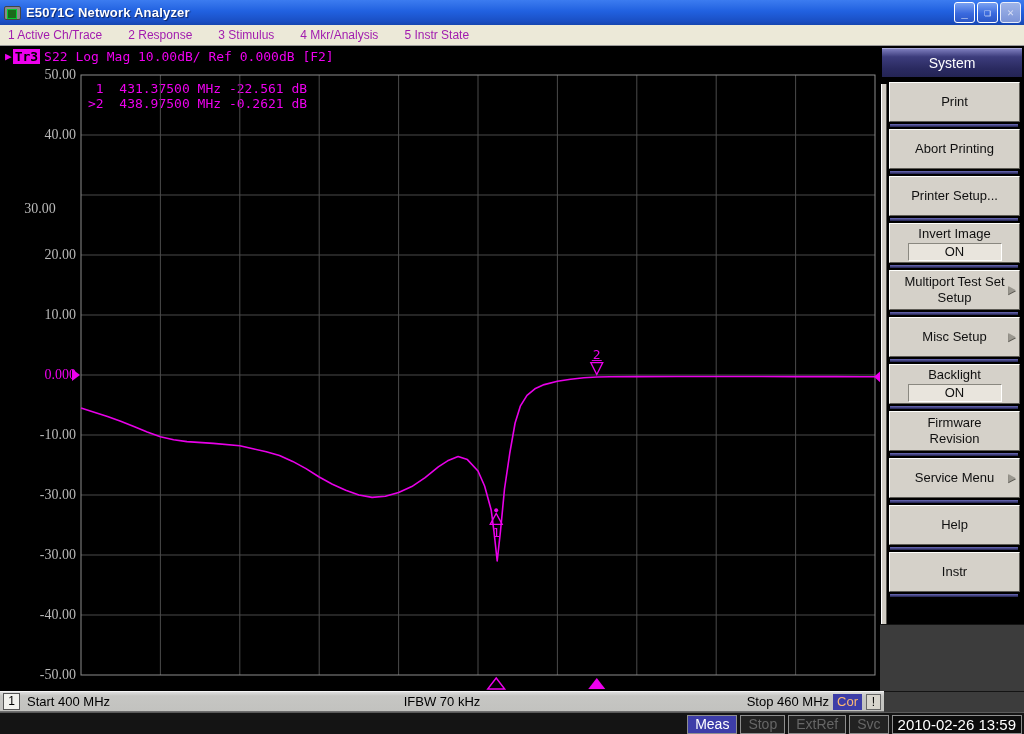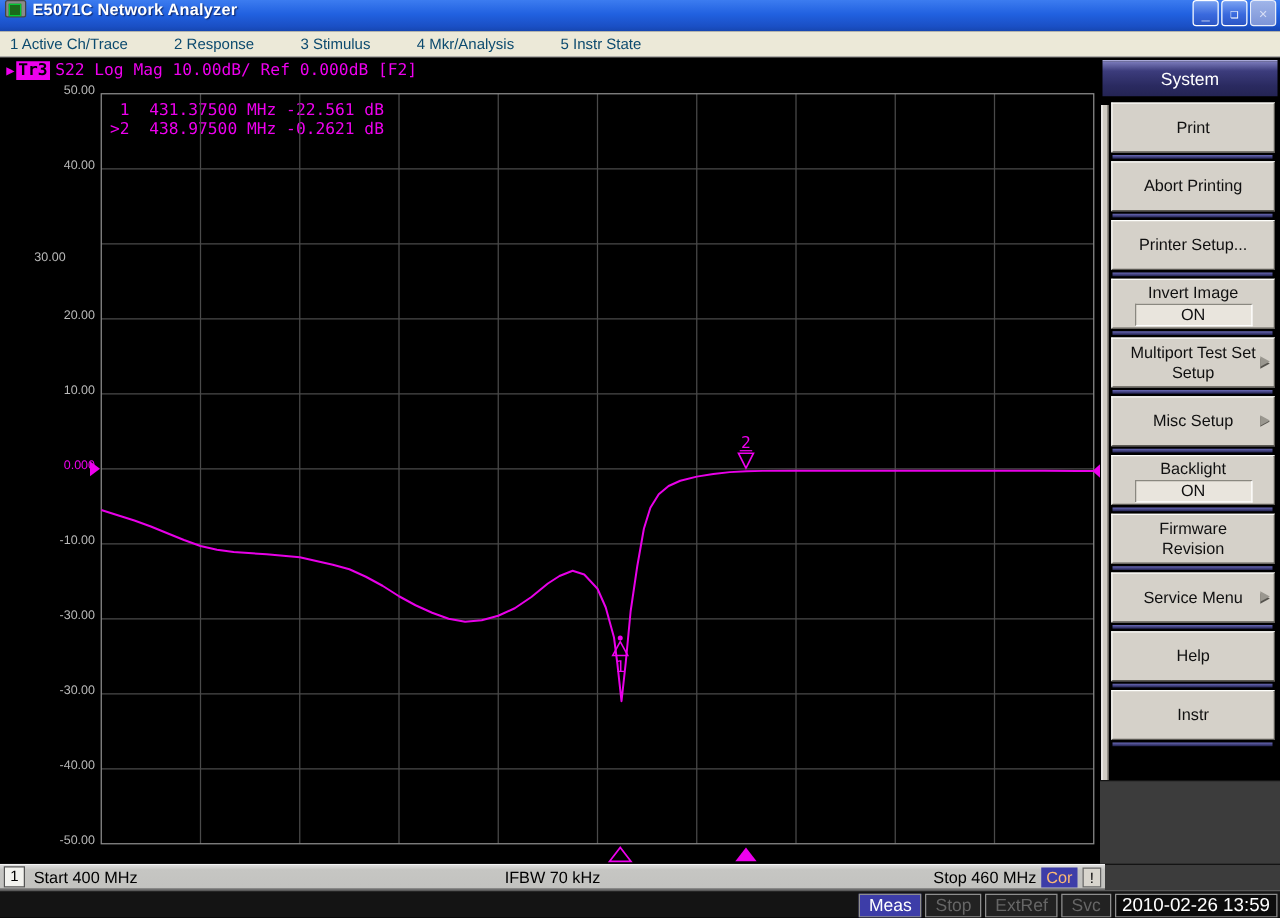--- a/index.html
+++ b/index.html
@@ -4,21 +4,21 @@
 <style>
   * { box-sizing: border-box; }
   html,body { margin:0; padding:0; }
   body {
     width:1024px; height:734px; background:#000; overflow:hidden;
     font-family:"Liberation Sans", sans-serif;
     -webkit-font-smoothing:antialiased;
   }
   
   .titlebar {
-    height:25px; display:flex; align-items:flex-start; padding:0 3px 0 4px;
+    height:25px; display:flex; align-items:center; padding:0 3px 0 4px;
     background:linear-gradient(180deg,#3c7cf0 0%,#2161e0 45%,#1a4fc4 85%,#1646b0 100%);
   }
   .title-icon {
     width:17px; height:14px; margin-right:5px; background:#8a8a8a;
     border:1px solid #444; border-radius:2px; position:relative; flex:0 0 auto;
   }
   .title-icon::before {
     content:""; position:absolute; left:2px; top:2px; width:8px; height:8px;
     background:#1a6a1a; border:1px solid #0c3; 
   }
@@ -33,42 +33,42 @@
     color:#fff; font-size:11px; line-height:19px; text-align:center;
     font-family:"DejaVu Sans Mono",monospace;
   }
   .win-btn.disabled {
     background:linear-gradient(180deg,#9fb4e8 0%,#7d95d8 100%); color:#d7def5;
     border-color:#e8edfa;
   }
   
   .menubar {
     height:21px; background:#ece9d8; border-bottom:1px solid #9a9a9a;
-    display:flex; align-items:center; gap:33px; padding-left:6px;
-    font-size:12px; color:#0c4a6e;
+    display:flex; align-items:center; gap:22px; padding-left:6px;
+    font-size:12px; color:#a21caf;
   }
   .menu-item { padding:1px 2px; }
   
   .main { display:flex; height:645px; }
   .screen { width:880px; position:relative; background:#000; flex:0 0 auto; }
   .trace-header {
     position:absolute; left:5px; top:3px; display:flex; align-items:center;
     font-family:"DejaVu Sans Mono",monospace; font-size:13px; color:var(--mag);
     white-space:pre;
   }
   .trace-pointer { font-size:11px; margin-right:1px; color:var(--mag); }
   .trace-id { background:var(--mag); color:#000; padding:0 2px; margin-right:4px; font-weight:bold; }
   .marker-readout {
     position:absolute; left:88px; top:35px; margin:0;
     font-family:"DejaVu Sans Mono",monospace; font-size:13px; line-height:15px;
     color:var(--mag); white-space:pre;
   }
   .ylabel {
     position:absolute; left:4px; width:72px; text-align:right;
-    font-family:Liberation Sans, sans-serif; font-size:10px; color:#b9b9b9;
+    font-family:Liberation Serif, serif; font-size:14px; color:#b9b9b9;
   }
   .ylabel.ref { color:var(--mag); }
   svg.plot-overlay { position:absolute; left:0; top:0; }
   
   .sidebar { width:144px; background:#000; position:relative; flex:0 0 auto; }
   .sys-header {
     margin:2px 2px 5px 2px; height:29px; color:#fff; font-size:14px;
     display:flex; align-items:center; justify-content:center;
     background:linear-gradient(180deg,#7d7dbd 0%,#3c3c7c 28%,#2a2a60 70%,#242454 100%);
     border-top:1px solid #a8a8d8;

